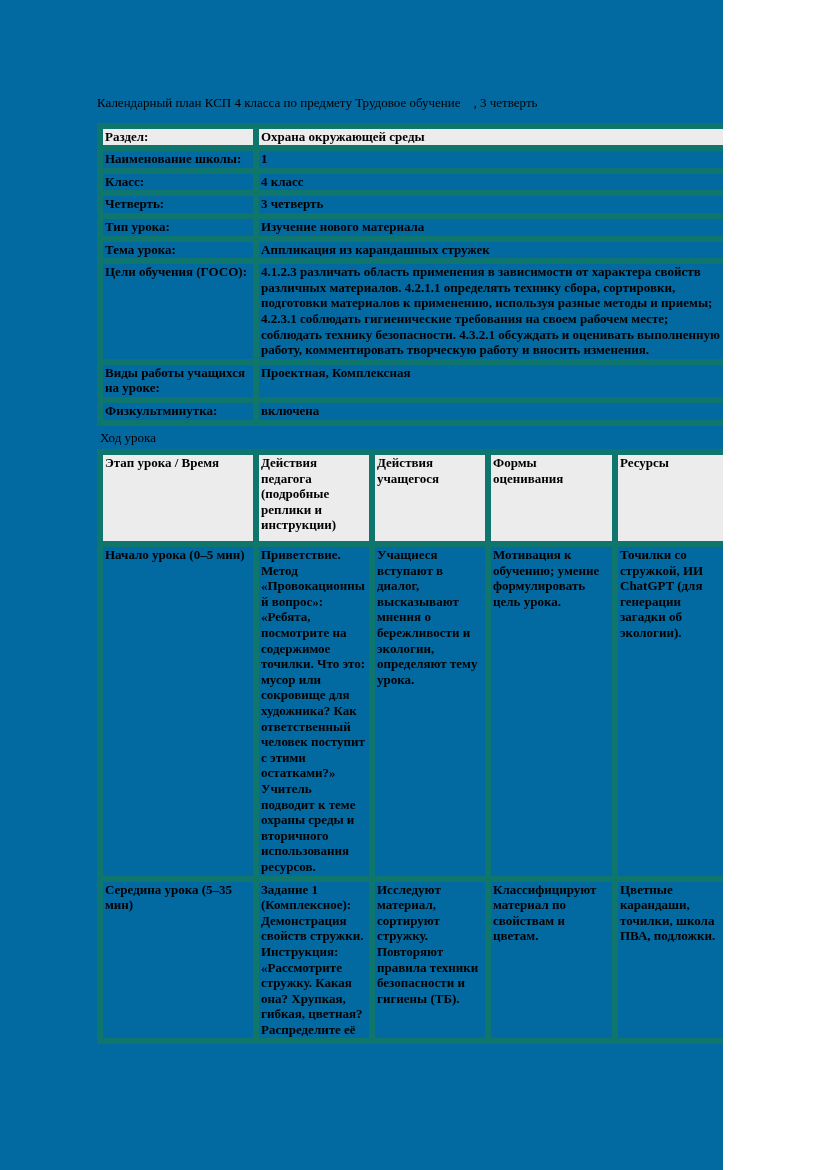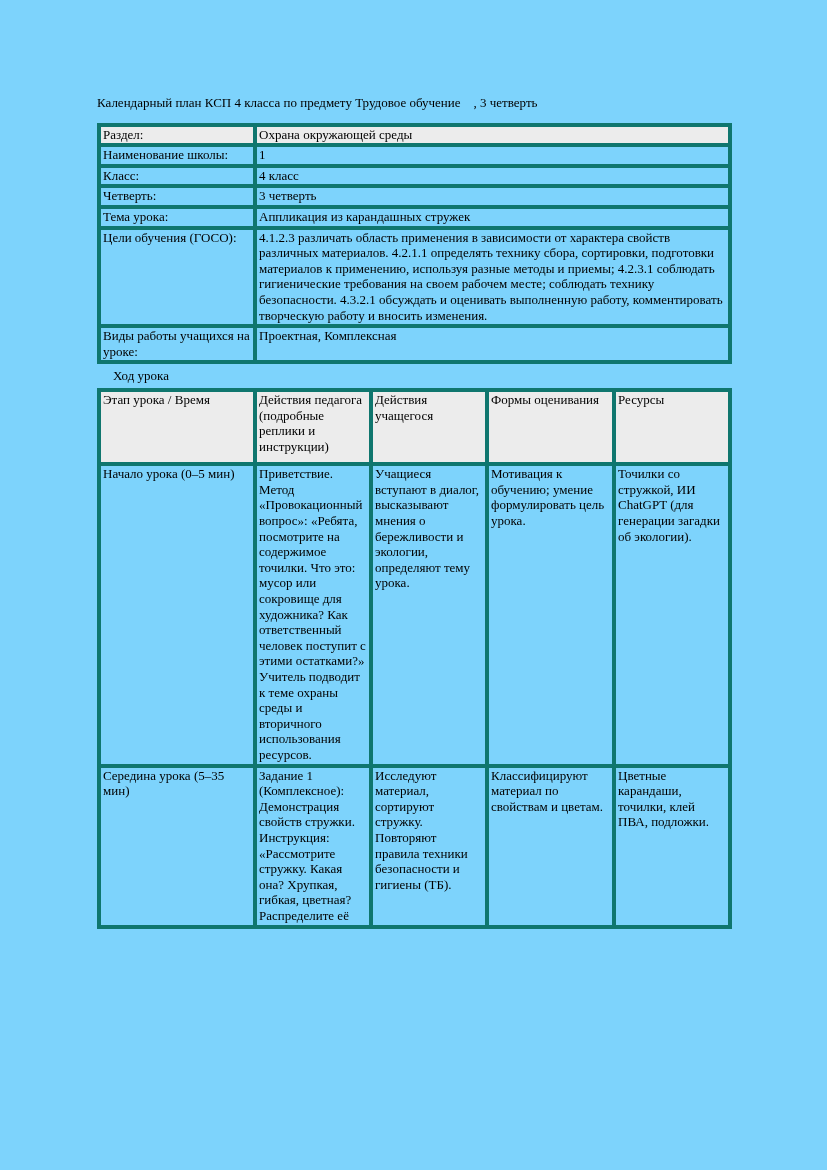--- a/index.html
+++ b/index.html
@@ -1,21 +1,21 @@
 <!DOCTYPE html>
 <html><head>
 <meta charset="utf-8">
 <style>
   * { box-sizing: border-box; }
   html, body { margin: 0; padding: 0; background: #fff; }
   .page {
     position: relative;
-    width: 827px;
+    width: 723px;
     height: 1170px;
-    background: #7dd3fc;
+    background: #0369a1;
     overflow: hidden;
     font-family: "Liberation Serif", serif;
     color: #000;
   }
   .content {
     position: absolute;
     left: 97px;
     top: 95px;
     width: 631px;
   }
@@ -26,32 +26,32 @@
     white-space: pre-wrap;
   }
   table.tbl {
     border-collapse: collapse;
     table-layout: fixed;
     width: 631px;
     font-size: 13px;
     line-height: 15.6px;
   }
   table.tbl td, table.tbl th {
-    border: 4px solid #0f766e;
+    border: 6px solid #0f766e;
     padding: 0 3px 1px 2px;
     vertical-align: top;
     text-align: left;
-    font-weight: normal;
+    font-weight: bold;
     overflow: hidden;
     word-wrap: break-word;
   }
   tr.shaded td, tr.shaded th { background: #ececec; }
   table.lesson-table th { padding-bottom: 8px; }
   .section-heading {
-    margin: 4px 0 4px 16px;
+    margin: 4px 0 4px 3px;
     font-size: 13px;
     line-height: 15.6px;
   }
 </style>
 </head>
 <body>
 
 <div class="page">
   <div class="content">
 
@@ -73,30 +73,38 @@
         </tr>
         <tr>
           <td>Класс:</td>
           <td>4 класс</td>
         </tr>
         <tr>
           <td>Четверть:</td>
           <td>3 четверть</td>
         </tr>
         <tr>
+          <td>Тип урока:</td>
+          <td>Изучение нового материала</td>
+        </tr>
+        <tr>
           <td>Тема урока:</td>
           <td>Аппликация из карандашных стружек</td>
         </tr>
         <tr>
           <td>Цели обучения (ГОСО):</td>
           <td>4.1.2.3 различать область применения в зависимости от характера свойств различных материалов. 4.2.1.1 определять технику сбора, сортировки, подготовки материалов к применению, используя разные методы и приемы; 4.2.3.1 соблюдать гигиенические требования на своем рабочем месте; соблюдать технику безопасности. 4.3.2.1 обсуждать и оценивать выполненную работу, комментировать творческую работу и вносить изменения.</td>
         </tr>
         <tr>
           <td>Виды работы учащихся на уроке:</td>
           <td>Проектная, Комплексная</td>
+        </tr>
+        <tr>
+          <td>Физкультминутка:</td>
+          <td>включена</td>
         </tr>
       </tbody>
     </table>
 
     <p class="section-heading">Ход урока</p>
 
     <table class="tbl lesson-table">
       <colgroup>
         <col style="width:156px">
         <col style="width:116px">
@@ -119,19 +127,19 @@
           <td>Приветствие. Метод «Провокационный вопрос»: «Ребята, посмотрите на содержимое точилки. Что это: мусор или сокровище для художника? Как ответственный человек поступит с этими остатками?» Учитель подводит к теме охраны среды и вторичного использования ресурсов.</td>
           <td>Учащиеся вступают в диалог, высказывают мнения о бережливости и экологии, определяют тему урока.</td>
           <td>Мотивация к обучению; умение формулировать цель урока.</td>
           <td>Точилки со стружкой, ИИ ChatGPT (для генерации загадки об экологии).</td>
         </tr>
         <tr>
           <td>Середина урока (5–35 мин)</td>
           <td>Задание 1 (Комплексное): Демонстрация свойств стружки. Инструкция: «Рассмотрите стружку. Какая она? Хрупкая, гибкая, цветная? Распределите её</td>
           <td>Исследуют материал, сортируют стружку. Повторяют правила техники безопасности и гигиены (ТБ).</td>
           <td>Классифицируют материал по свойствам и цветам.</td>
-          <td>Цветные карандаши, точилки, клей ПВА, подложки.</td>
+          <td>Цветные карандаши, точилки, школа ПВА, подложки.</td>
         </tr>
       </tbody>
     </table>
 
   </div>
 </div>
 
 </body></html>

